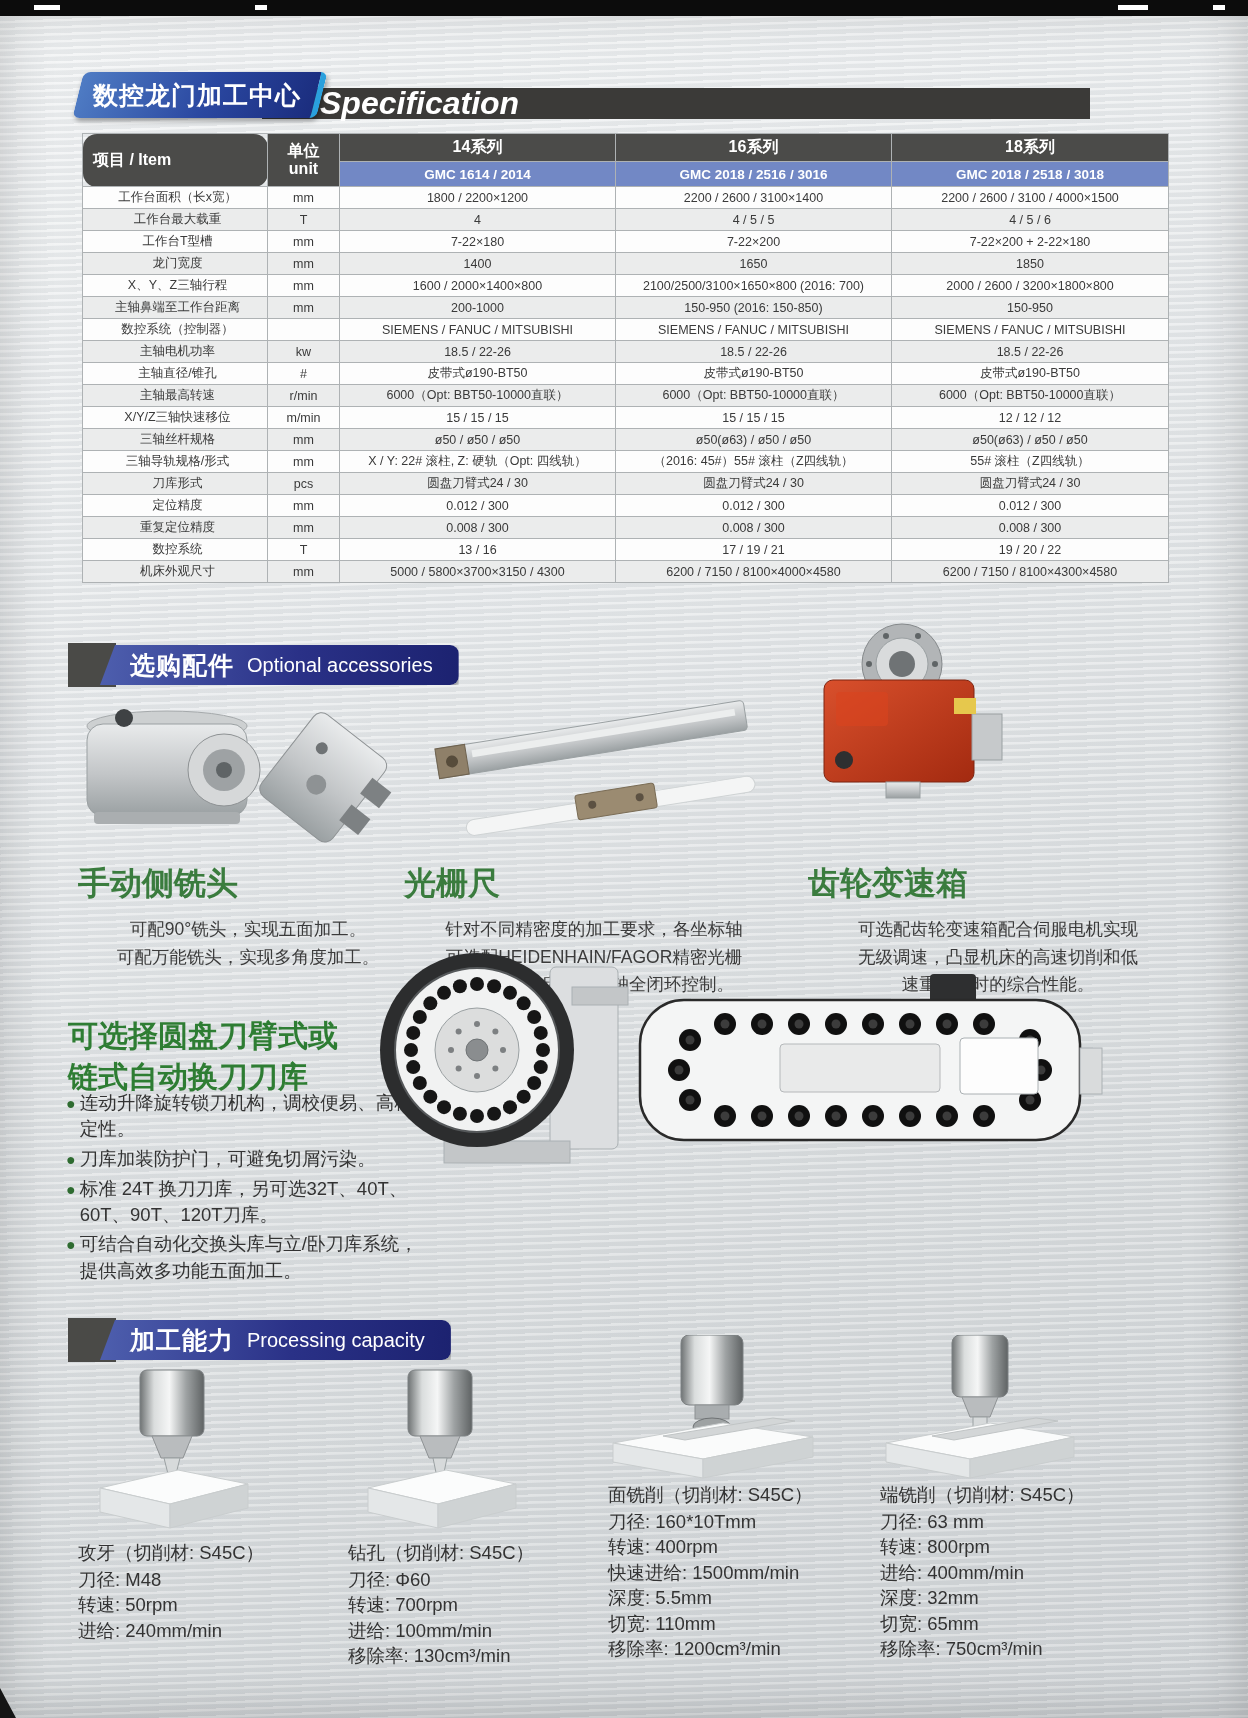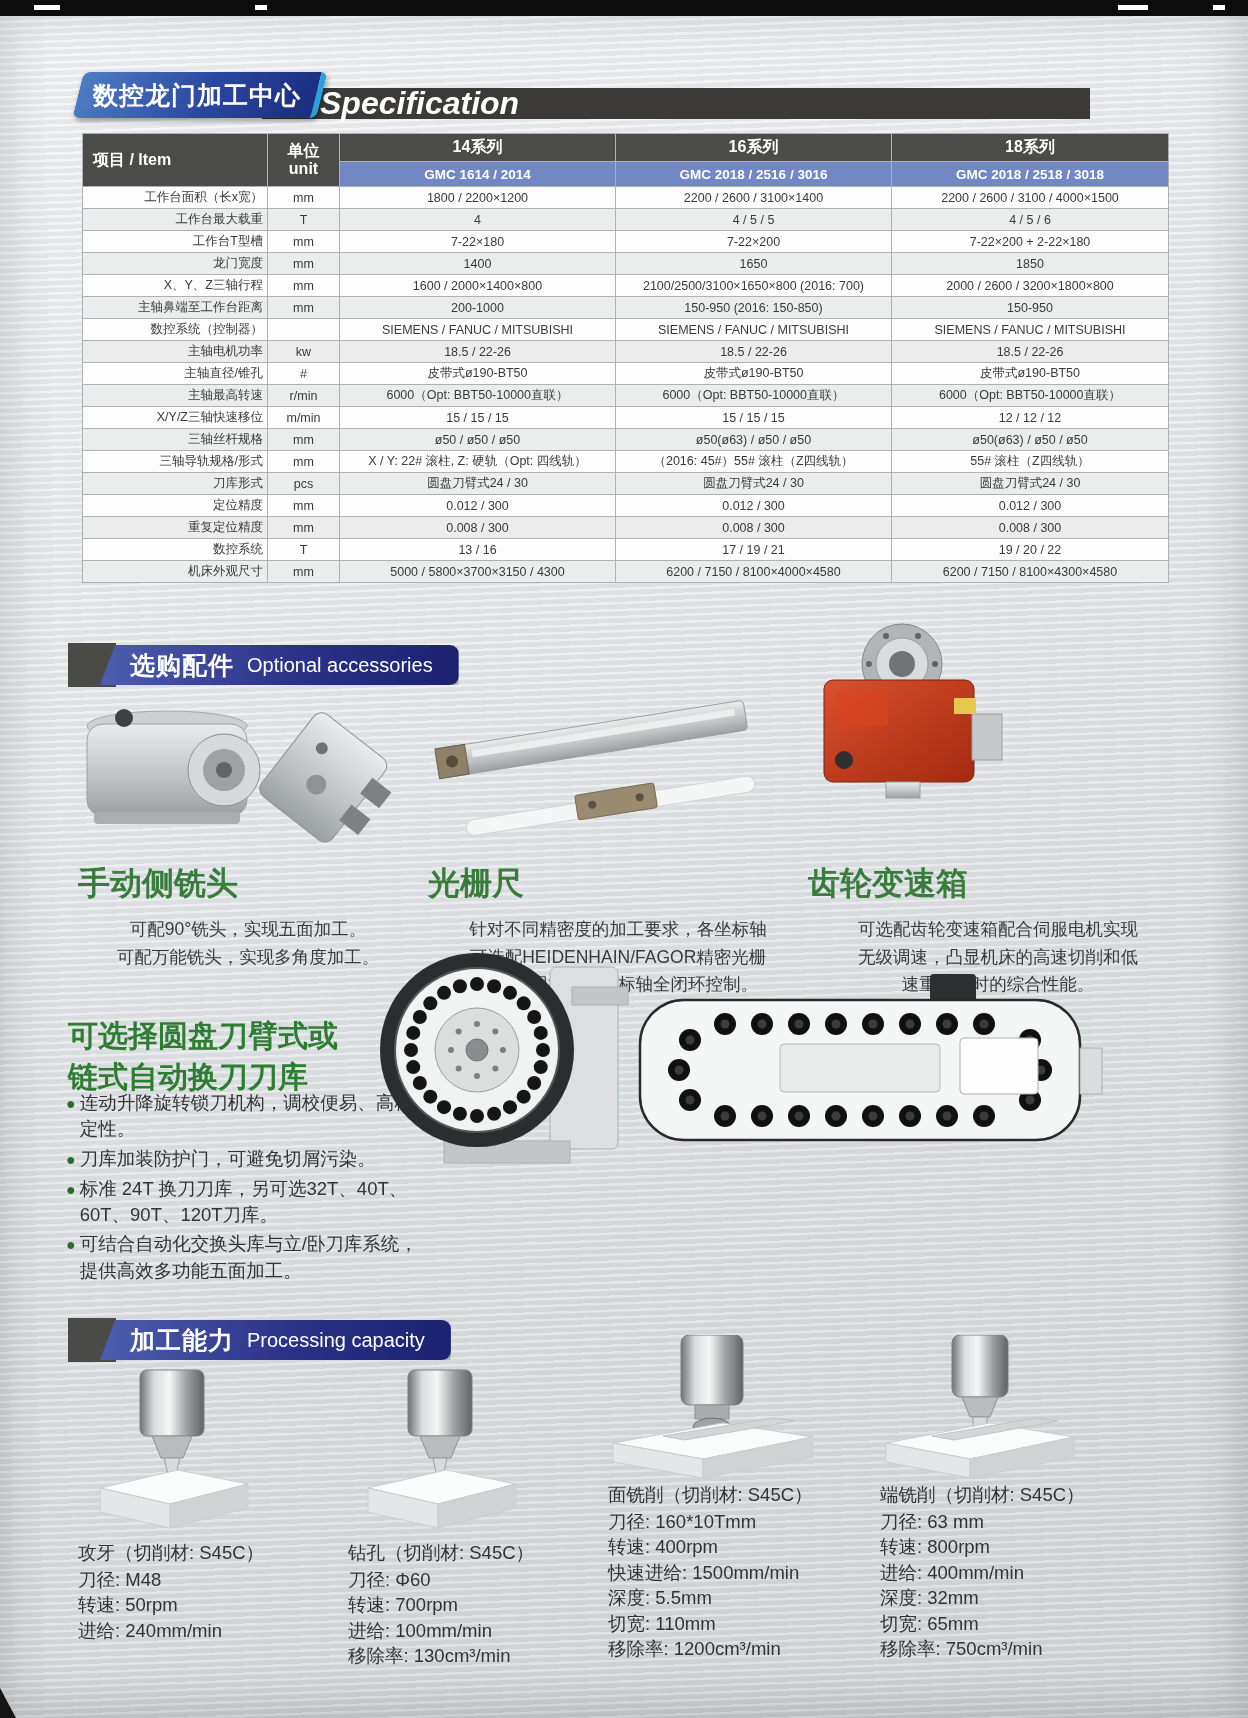--- a/index.html
+++ b/index.html
@@ -21,25 +21,25 @@
     font-style:italic;font-weight:bold;font-size:32px;line-height:30px;padding-left:58px;box-sizing:border-box;}
   .badge{left:78px;top:72px;width:238px;height:46px;background:linear-gradient(100deg,#4f7cc4 0%,#2a47a0 55%,#1b2d7e 100%);
     transform:skewX(-14deg);border-radius:7px;border-right:6px solid #2aa0dd;box-shadow:2px 3px 5px rgba(0,0,0,.35);}
   .badge-inner{display:block;transform:skewX(14deg);color:#fff;font-weight:bold;font-size:25px;line-height:46px;text-align:center;letter-spacing:1px;}
 
   
   .spec-table{position:absolute;left:82px;top:133px;width:1086px;border-collapse:collapse;table-layout:fixed;
     border:1px solid #6f6f6f;}
   .spec-table th,.spec-table td{border:1px solid #aeb2b4;box-sizing:border-box;}
   .spec-table thead tr.h1 th{background:#4b4b49;color:#fff;height:28px;font-size:16px;font-weight:bold;}
-  .spec-table th.item-h{text-align:left;padding-left:10px;font-size:16px;background:#4b4b49;color:#fff;}
+  .spec-table th.item-h{text-align:left;padding-left:10px;font-size:16px;background:#4b4b49;color:#fff;border-radius:14px;}
   .spec-table th.unit-h{font-size:13px;line-height:1.12;background:#4b4b49;color:#fff;}
   .spec-table thead tr.h2 th{background:#7288c5;color:#fff;height:25px;font-size:13.5px;font-weight:bold;}
   .spec-table tbody td{height:22px;font-size:12.5px;color:#3a3a3a;text-align:center;padding:0 4px;background:#fdfdfd;}
-  .spec-table tbody td.item{text-align:right;padding-left:9px;}
+  .spec-table tbody td.item{text-align:center;padding-left:9px;}
   .spec-table tbody tr.alt td{background:#ebecec;}
 
   
   .sec-header{display:flex;align-items:center;}
   .sec-block{width:48px;height:44px;background:#4a4a47;margin-right:-16px;}
   .sec-bar{height:40px;background:linear-gradient(95deg,#4e5fae 0%,#2a3187 55%,#1c2270 100%);
     clip-path:polygon(15px 0,100% 0,100% 100%,0 100%);border-radius:0 9px 9px 0;
     display:flex;align-items:center;padding:0 26px 0 30px;gap:13px;box-shadow:2px 3px 5px rgba(0,0,0,.3);}
   .sec-cn{color:#fff;font-size:25px;font-weight:bold;letter-spacing:1px;}
   .sec-en{color:#fff;font-size:20px;}
@@ -311,21 +311,21 @@
     <rect x="152" y="76" width="22" height="16" fill="#e6c84d"></rect>
     <circle cx="42" cy="138" r="9" fill="#2e2f30"></circle>
     <rect x="84" y="160" width="34" height="16" fill="url(#gMetalV)" stroke="#9aa0a2"></rect>
   </svg>
 
   <div class="abs" style="left:78px;top:862px;width:340px">
     <h3 class="acc-title">手动侧铣头</h3>
     <p class="acc-desc">可配90°铣头，实现五面加工。
 可配万能铣头，实现多角度加工。</p>
   </div>
-  <div class="abs" style="left:428px;top:862px;width:380px">
+  <div class="abs" style="left:404px;top:862px;width:380px">
     <h3 class="acc-title">光栅尺</h3>
     <p class="acc-desc">针对不同精密度的加工要求，各坐标轴
 可选配HEIDENHAIN/FAGOR精密光栅
 尺，实现机床各坐标轴全闭环控制。</p>
   </div>
   <div class="abs" style="left:808px;top:862px;width:380px">
     <h3 class="acc-title">齿轮变速箱</h3>
     <p class="acc-desc">可选配齿轮变速箱配合伺服电机实现
 无级调速，凸显机床的高速切削和低
 速重切削时的综合性能。</p>

